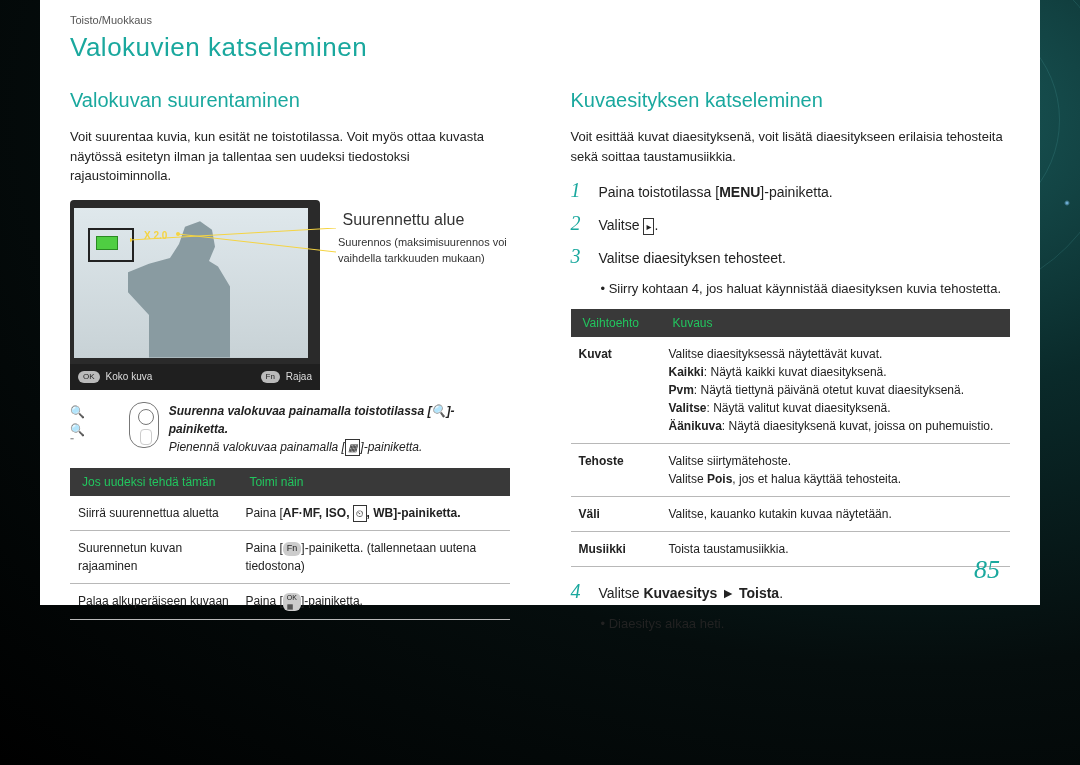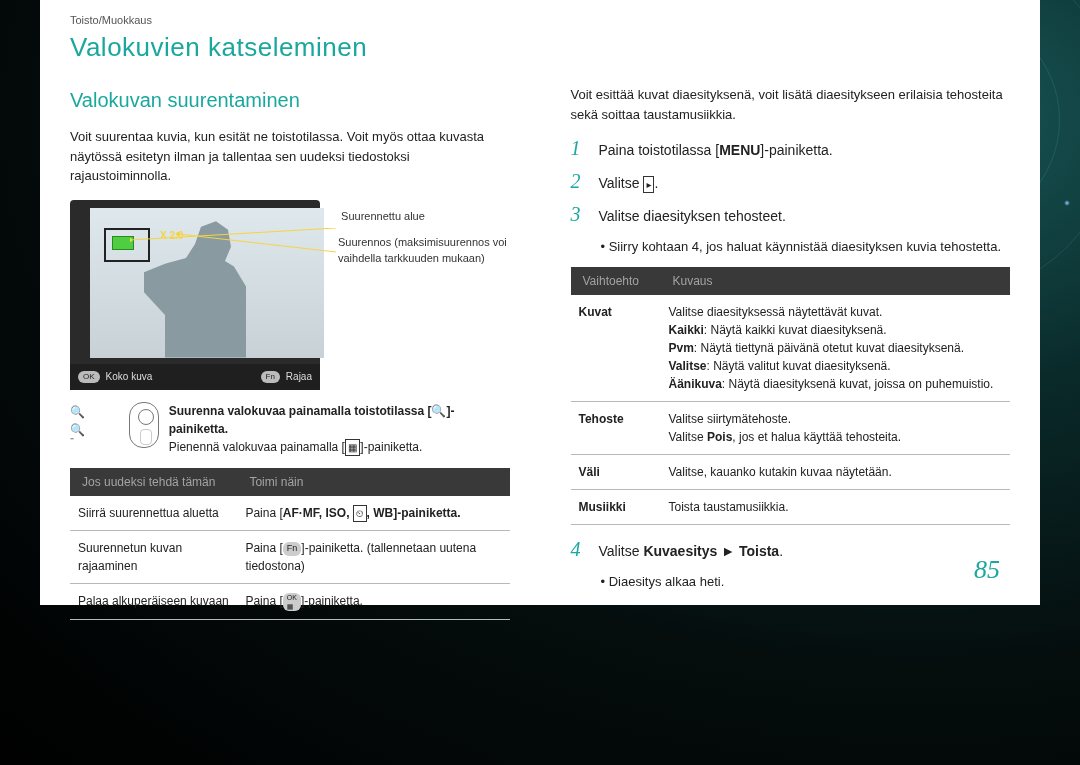--- a/index.html
+++ b/index.html
@@ -57,21 +57,21 @@
   .body-text { margin-bottom: 14px; }
   .camera-preview {
     width: 250px; height: 190px;
     background: #2a2a2a;
     border-radius: 4px;
     position: relative;
     margin: 8px 0 8px 0;
   }
   .photo-area {
     position: absolute;
-    left: 20px; top: 8px;
+    left: 4px; top: 8px;
     width: 234px; height: 150px;
     background: linear-gradient(#dfe8ec 0%, #c8d2d6 100%);
     overflow: hidden;
   }
   .child-sil {
     position: absolute;
     left: 48px; top: 8px;
     width: 150px; height: 142px;
     background: #899ba1;
     clip-path: polygon(42% 8%, 52% 4%, 60% 10%, 62% 22%, 58% 32%, 64% 36%, 72% 50%, 72% 100%, 18% 100%, 18% 70%, 4% 54%, 4% 40%, 18% 34%, 32% 30%, 38% 20%);
@@ -156,21 +156,21 @@
     padding-top: 4px;
   }
   table.tbl {
     width: 100%;
     border-collapse: collapse;
     font-size: 12px;
     margin-top: 8px;
   }
   table.tbl th {
     background: #393939;
-    color: #a3a3a3;
+    color: #22c55e;
     text-align: left;
     padding: 5px 12px;
     font-weight: normal;
   }
   table.tbl td {
     border-bottom: 1px solid #b8b8b8;
     padding: 8px 8px;
     vertical-align: top;
   }
   .step {
@@ -256,40 +256,40 @@
           </div>
           <div class="preview-footer">
             <span class="pill">OK</span>
             <span>Koko kuva</span>
             <span style="flex:1"></span>
             <span class="pill">Fn</span>
             <span>Rajaa</span>
           </div>
         </div>
 
-        <div style="position:absolute;left:268px;top:8px;font-size:11px;color:#333;">
+        <div style="position:absolute;left:268px;top:8px;font-size:16px;color:#333;">
           <span style="border-top:1px solid #f5d442;display:inline-block;width:0"></span>
           <span>Suurennettu alue</span>
         </div>
         <div style="position:absolute;left:268px;top:34px;font-size:11px;color:#333;width:200px">Suurennos (maksimisuurennos voi vaihdella tarkkuuden mukaan)</div>
         <svg style="position:absolute;left:60px;top:28px;pointer-events:none" width="210" height="40">
           <line x1="0" y1="12" x2="206" y2="0" stroke="#f5d442" stroke-width="1"></line>
           <line x1="48" y1="6" x2="206" y2="24" stroke="#f5d442" stroke-width="1"></line>
           <circle cx="48" cy="6" r="2" fill="#f5d442"></circle>
           <circle cx="0" cy="12" r="2" fill="#f5d442"></circle>
         </svg>
       </div>
 
       <div class="icon-row">
         <div class="mag-icons">
           <span>🔍</span>
           <span>🔍⁻</span>
         </div>
         <div class="zoom-dial"></div>
-        <div style="font-size:12px;">
+        <div style="font-size:12px;font-style:italic;">
           <div>
             <b><span>Suurenna valokuvaa painamalla toistotilassa [</span>🔍<span>]-painiketta.</span></b>
           </div>
           <div>
             <span>Pienennä valokuvaa painamalla [</span><span class="boxed-icon">▦</span><span>]-painiketta.</span>
           </div>
         </div>
       </div>
 
       <table class="tbl">
@@ -308,20 +308,21 @@
         </tr>
         <tr>
           <td>Palaa alkuperäiseen kuvaan</td>
           <td><span>Paina [</span><span class="key-pill" style="font-size:7px;line-height:9px">OK<br>▦</span><span>]-painiketta.</span></td>
         </tr>
       </tbody>
         </table>
     </div>
 
     <div class="col">
+      <div class="subhead">Kuvaesityksen katseleminen</div>
       <div class="body-text">Voit esittää kuvat diaesityksenä, voit lisätä diaesitykseen erilaisia tehosteita sekä soittaa taustamusiikkia.</div>
 
       <div class="step">
         <div class="step-num">1</div>
         <div class="step-text">
           <span>Paina toistotilassa [</span><span class="menu-word">MENU</span><span>]-painiketta.</span>
         </div>
       </div>
       <div class="step">
         <div class="step-num">2</div>

